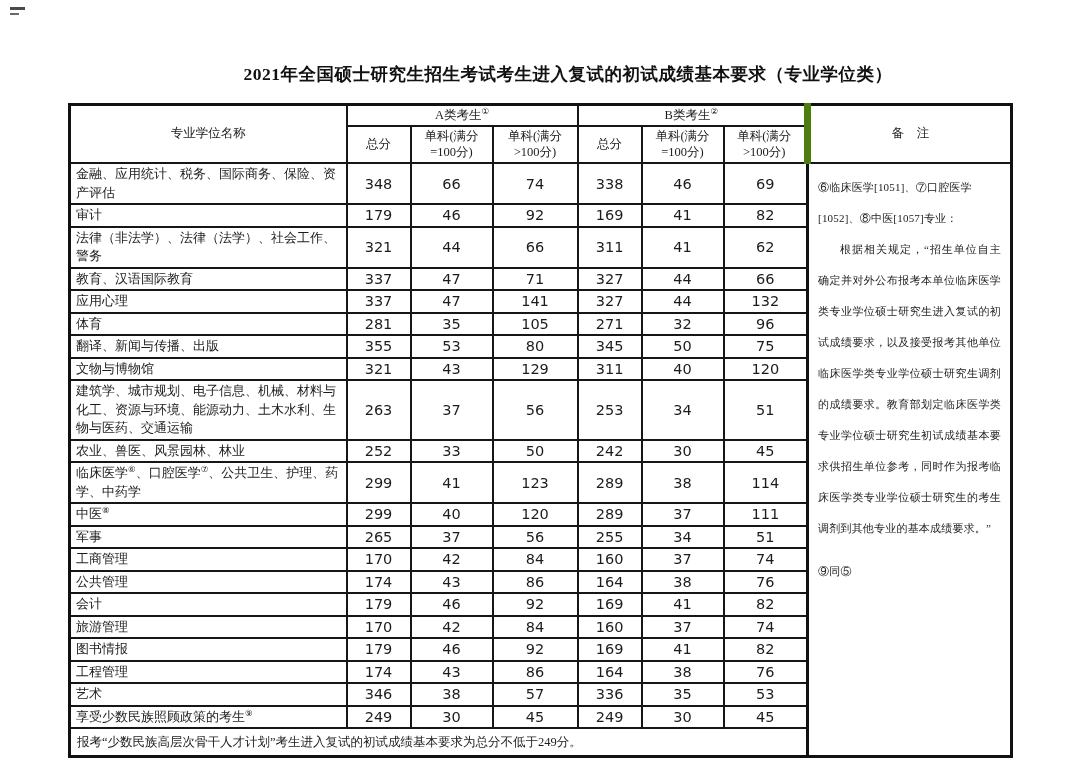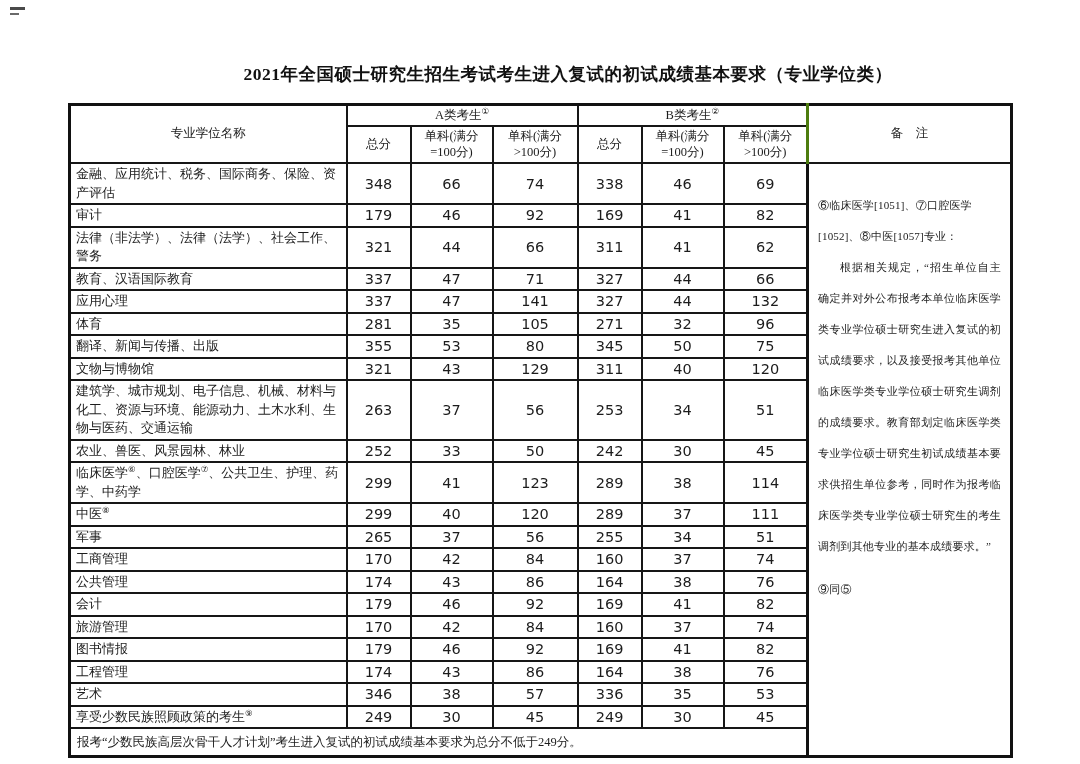--- a/index.html
+++ b/index.html
@@ -37,21 +37,21 @@
     text-align:left; vertical-align:middle;
   }
   td.num {
     font-family:"DejaVu Sans","Liberation Sans",sans-serif;
     font-size:14.5px; text-align:center; vertical-align:middle;
     height:18px; padding:0;
   }
 
   td.notes-col {
     border-left:3px solid #111; vertical-align:top;
-    padding:26px 9px 8px 9px;
+    padding:8px 9px 8px 9px;
     font-size:11px; line-height:31px; letter-spacing:0.2px;
     text-align:left;
   }
   .notes-p2 { text-indent:2em; text-align:justify; }
   .notes-p3 { margin-top:12px; }
 
   td.footer-cell {
     height:26px; font-size:12.5px; padding:0 6px; text-align:left;
     vertical-align:middle;
   }
@@ -74,21 +74,21 @@
       <col style="width:64px">
       <col style="width:82px">
       <col style="width:84px">
       <col style="width:204px">
     </colgroup>
     <thead>
       <tr class="hdr-top">
         <th rowspan="2">专业学位名称</th>
         <th colspan="3"><span>A类考生</span><sup>①</sup></th>
         <th colspan="3"><span>B类考生</span><sup>②</sup></th>
-        <th rowspan="2" style="border-left:3px solid #4d7c0f;">备　注</th>
+        <th rowspan="2" style="border-left:7px solid #4d7c0f;">备　注</th>
       </tr>
       <tr class="hdr-sub">
         <th>总分</th>
         <th>单科(满分=100分)</th>
         <th>单科(满分&gt;100分)</th>
         <th>总分</th>
         <th>单科(满分=100分)</th>
         <th>单科(满分&gt;100分)</th>
       </tr>
     </thead>

